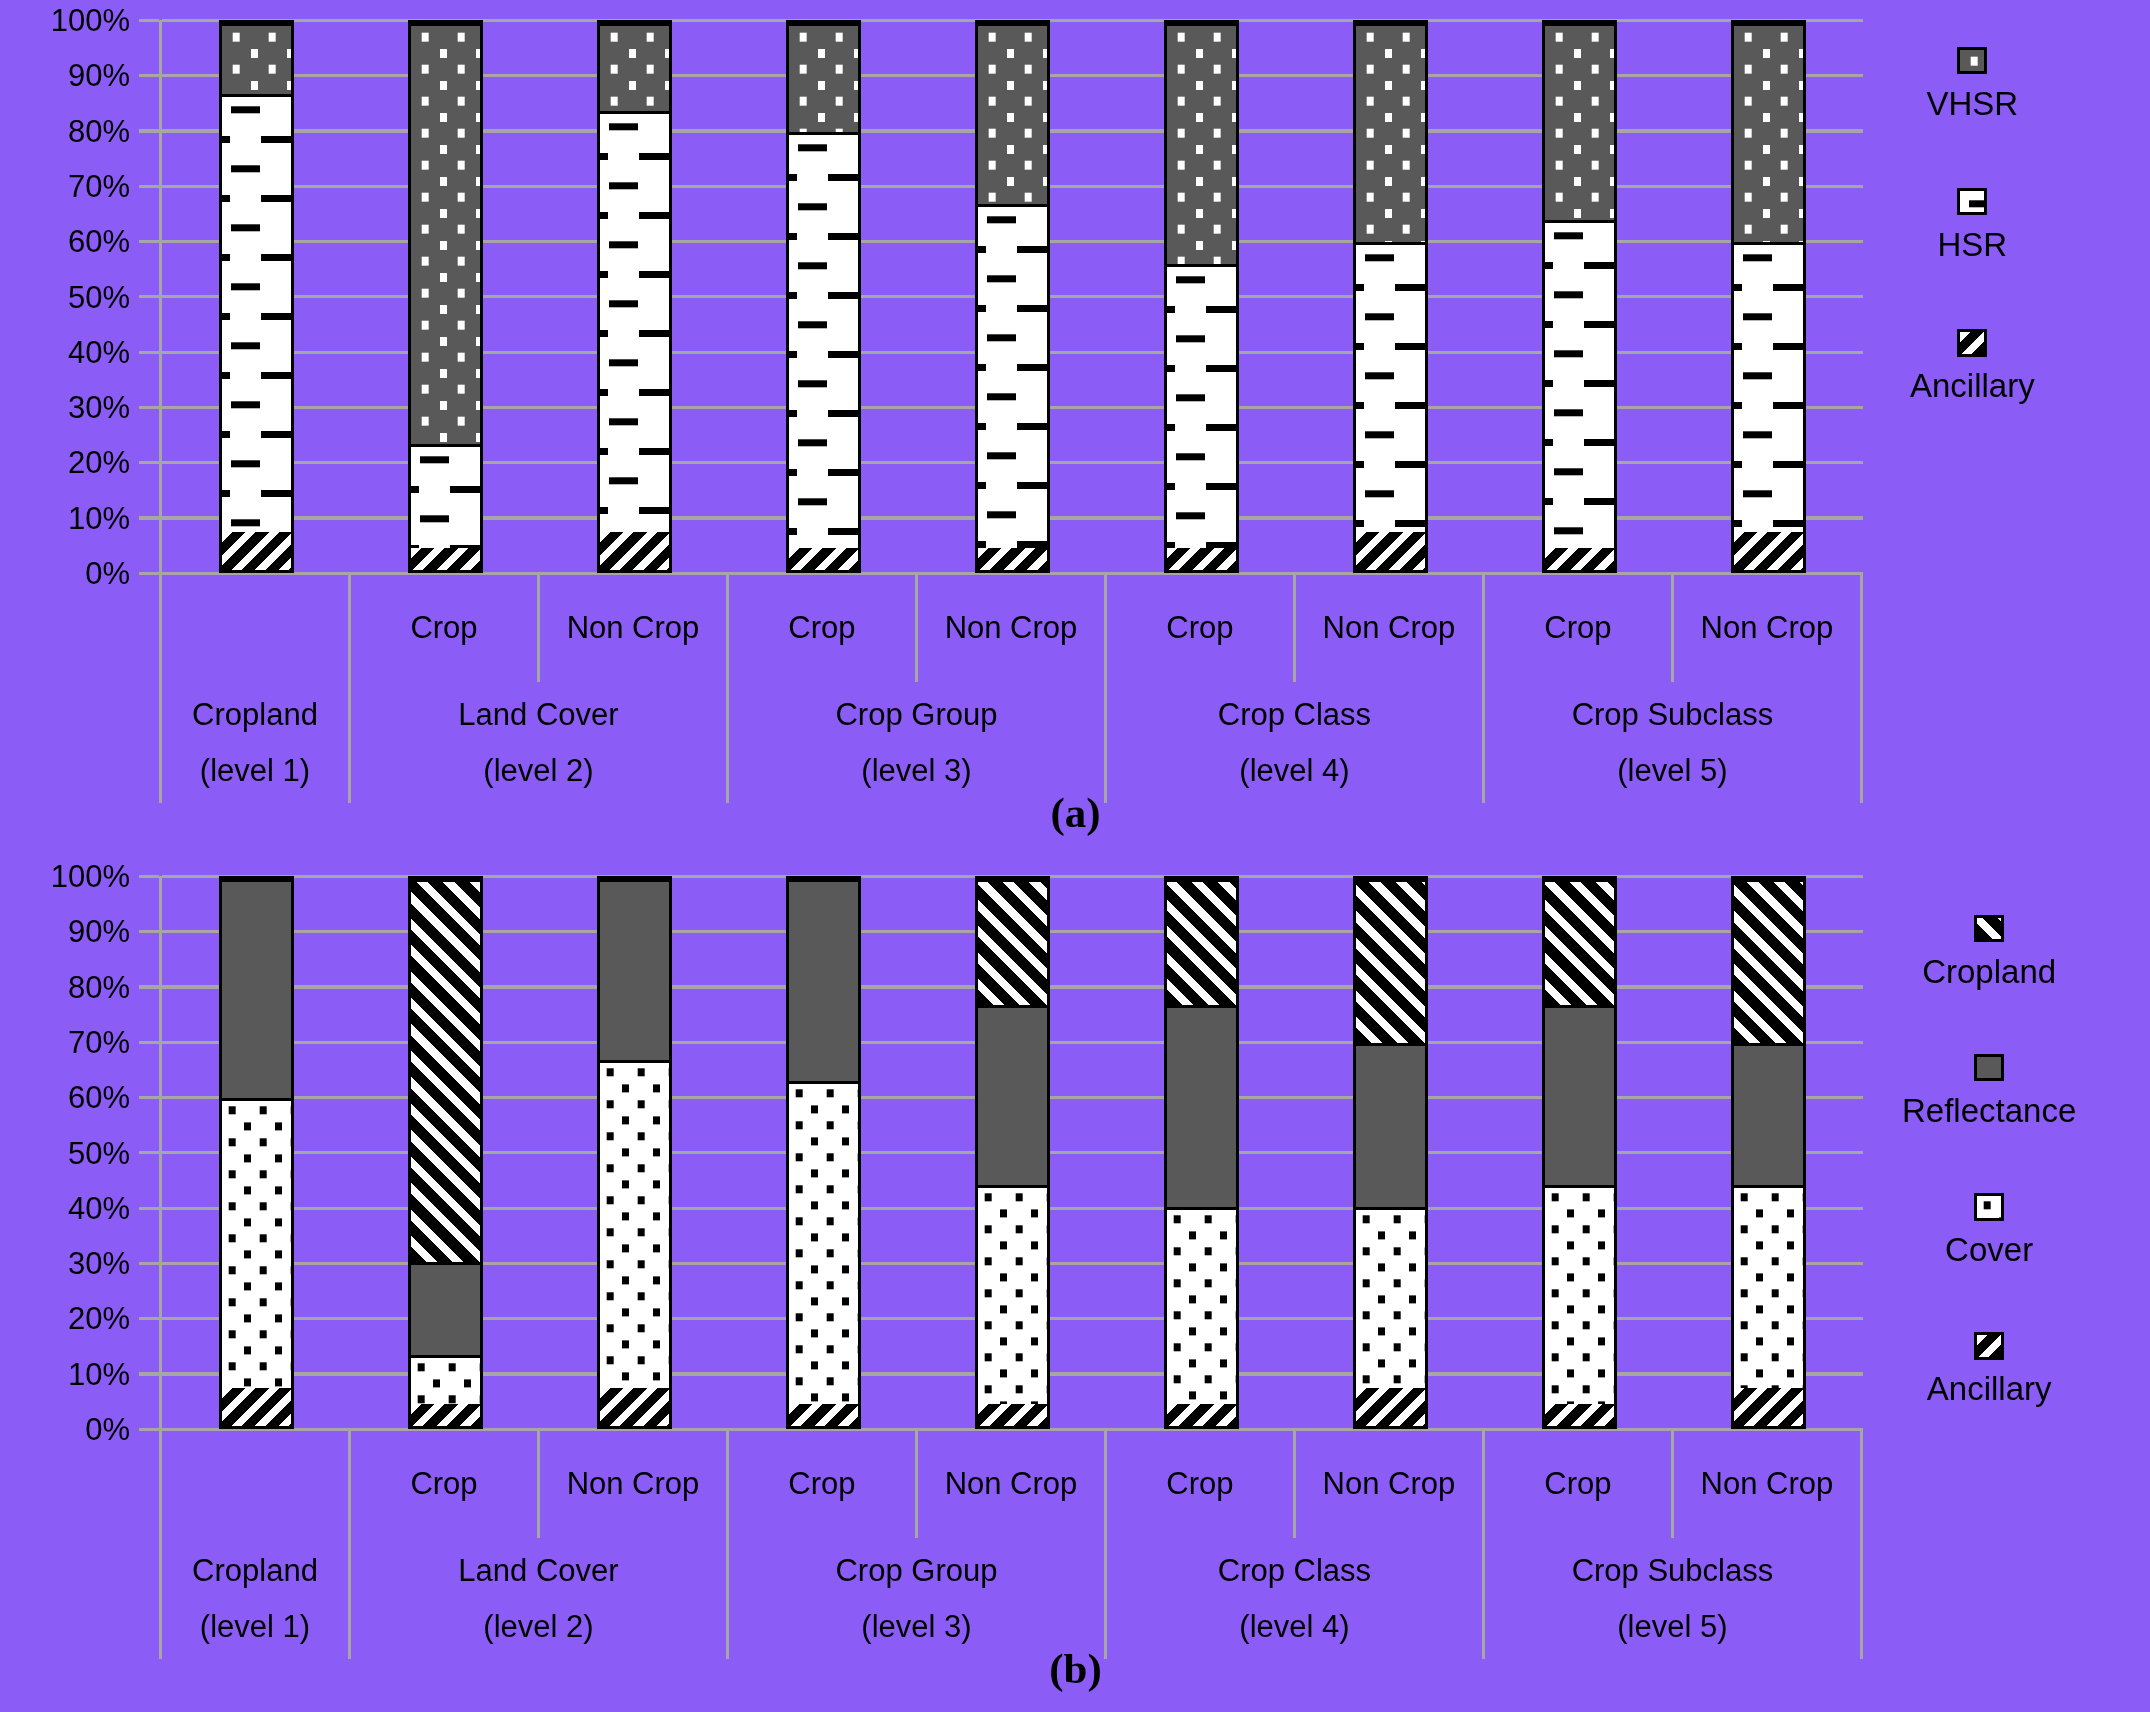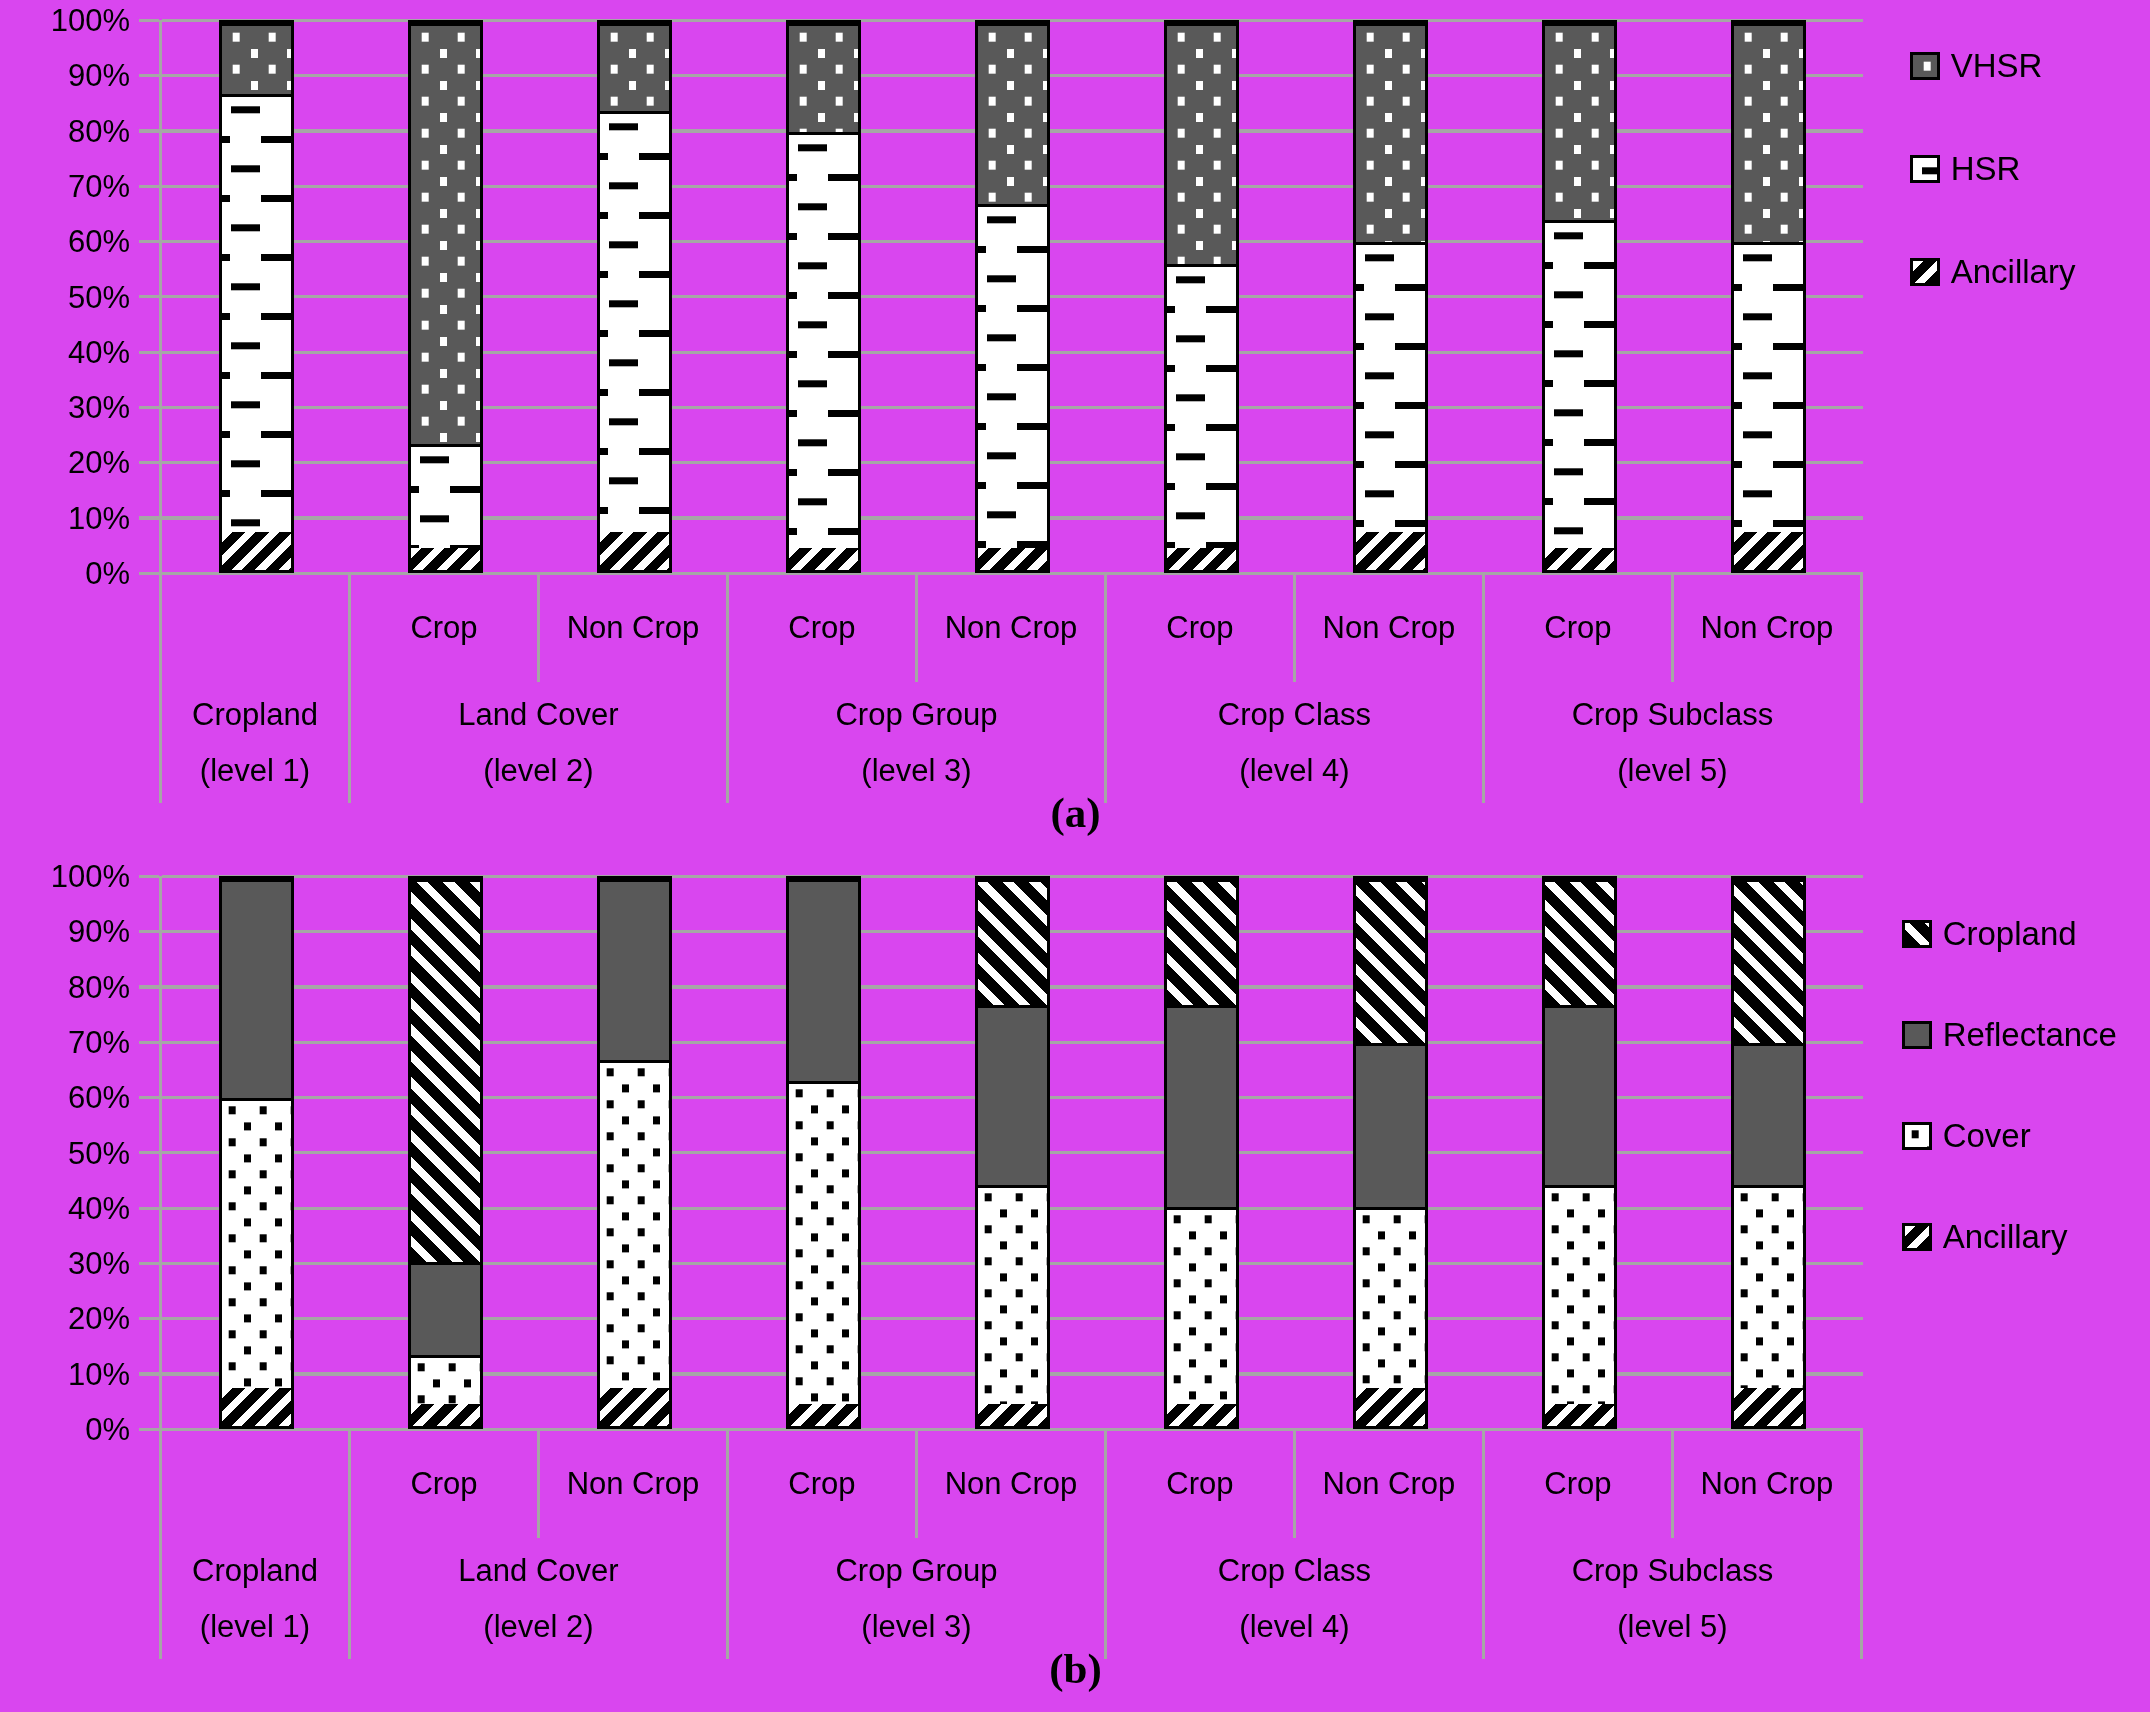--- a/index.html
+++ b/index.html
@@ -1,16 +1,16 @@
 <!DOCTYPE html>
 <html style="font-size:10.7px"><head>
 <meta charset="utf-8">
 <style>
   html,body{margin:0;padding:0;background:#fff;}
-  .page{position:relative;width:2151px;height:1713px;background:#d946ef;overflow:hidden;
+  .page{position:relative;width:2151px;height:1713px;background:#8b5cf6;overflow:hidden;
         font-family:"Liberation Sans",sans-serif;color:#000;}
   .chart{position:absolute;left:0;width:2151px;height:856px;}
   #chart-0{top:0;}
   #chart-1{top:856px;}
 
   .plot{position:absolute;left:162px;top:20px;width:1701px;height:553px;}
   .gridline{position:absolute;left:0;width:100%;height:3.3px;background:#a6a6a6;}
   .tick{position:absolute;left:-23.4px;width:20px;height:3.3px;background:#a6a6a6;}
   .ylabel{position:absolute;right:calc(100% + 32px);transform:translateY(-50%);
           font-size:31px;white-space:nowrap;line-height:1;}
@@ -30,21 +30,21 @@
   .subcell.sep{border-right:3.3px solid #a6a6a6;}
   .group-label{flex:1;display:flex;flex-direction:column;align-items:center;justify-content:center;
                font-size:31px;line-height:1.8;text-align:center;white-space:nowrap;}
 
   .caption{position:absolute;left:0;width:100%;top:788px;text-align:center;
            font-family:"Liberation Serif",serif;font-weight:bold;font-size:43px;}
 
   .legend{position:absolute;display:flex;flex-direction:column;}
   #chart-0 .legend{left:1910px;top:47px;gap:65px;}
   #chart-1 .legend{left:1902px;top:59px;gap:63px;}
-  .legend-item{display:flex;align-items:center;gap:10.7px;font-size:33px;white-space:nowrap;}
+  .legend-item{display:flex;align-items:center;gap:10.7px;font-size:33px;white-space:nowrap;flex-direction:column;}
   .swatch{width:24px;height:21.4px;border:3.3px solid #000;flex:0 0 auto;}
 
   
   .pat-vhsr{background-color:#595959;
     background-image:conic-gradient(at 7.3px 8.7px,rgba(0,0,0,0) 270deg,#fff 270deg),
                      conic-gradient(at 7.3px 8.7px,rgba(0,0,0,0) 270deg,#fff 270deg);
     background-size:36px 32px;background-position:10.7px 6.7px,29px 23px;background-repeat:repeat;}
   .pat-hsr{background-color:#fff;
     background-image:conic-gradient(at 30px 7.3px,rgba(0,0,0,0) 270deg,#000 270deg),
                      conic-gradient(at 30px 7.3px,rgba(0,0,0,0) 270deg,#000 270deg);

